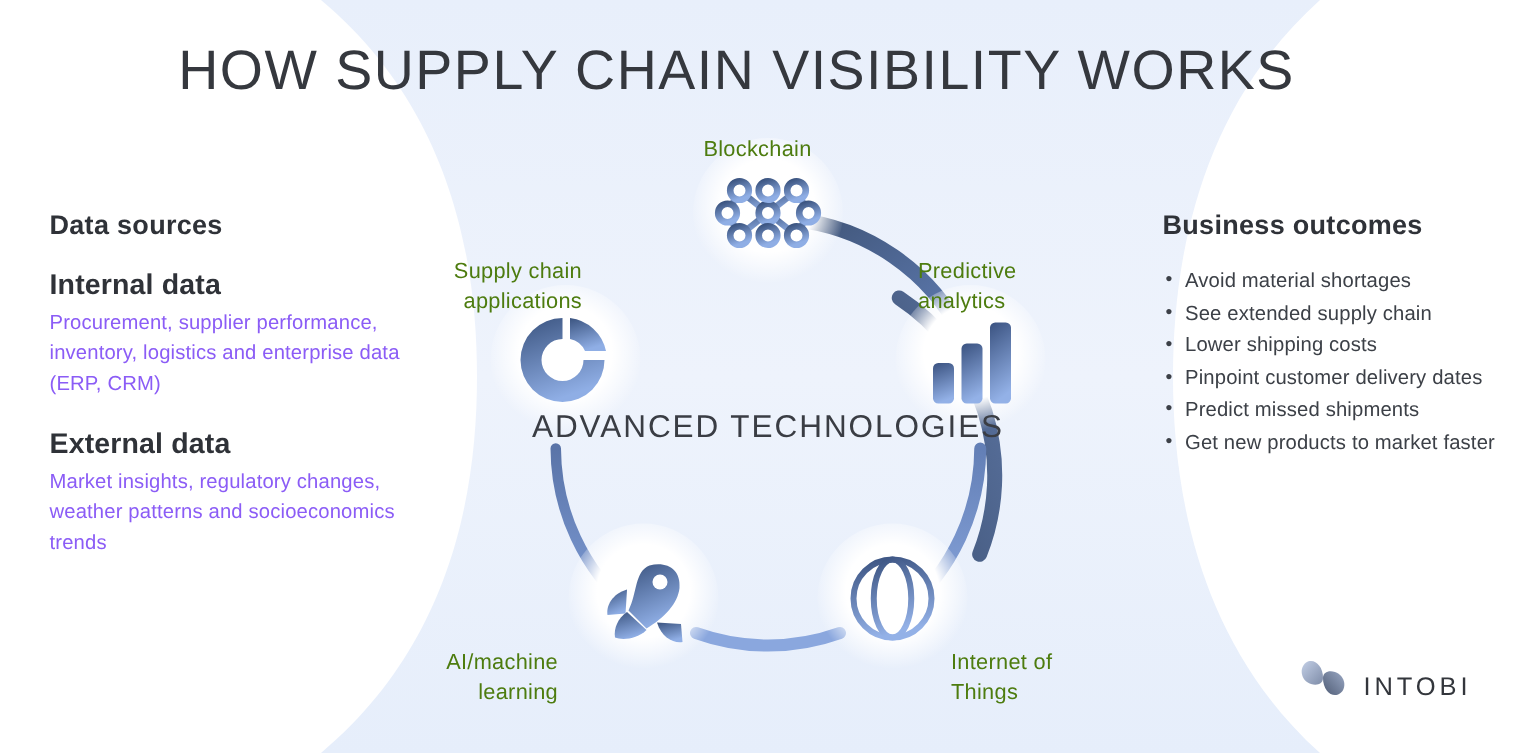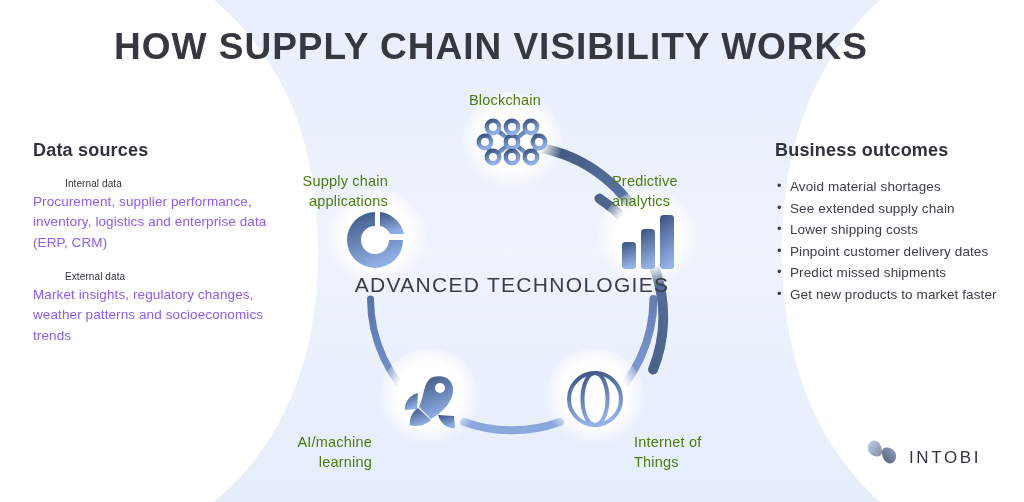--- a/index.html
+++ b/index.html
@@ -13,36 +13,36 @@
   }
   #stage { position:absolute; inset:0; width:1024px; height:502px; }
 
   
   #bg-shape { position:absolute; inset:0; z-index:0; }
 
   
   #page-title {
     position:absolute; top:26px; left:0; width:982px;
     text-align:center; z-index:5;
-    font-size:37px; font-weight:700; letter-spacing:1.0px;
+    font-size:37px; font-weight:400; letter-spacing:1.0px;
     color:#35383e;
   }
 
   
   .panel { position:absolute; z-index:5; }
   #panel-left  { left:33px;  top:140px; width:250px; }
   #panel-right { left:775px; top:140px; width:235px; }
 
   .panel-heading {
     font-size:18px; font-weight:700; color:#2f3238;
     letter-spacing:.2px; margin-bottom:16px;
   }
   .group-title {
-    font-size:10px; font-weight:400; color:#2f3238;
-    letter-spacing:.1px; line-height:1.45;margin-left:32px;
+    font-size:19px; font-weight:700; color:#2f3238;
+    letter-spacing:.1px; line-height:1.45;
   }
   .group-body {
     font-size:13.5px; font-weight:400; color:#8b5cf6;
     letter-spacing:.1px; line-height:1.52;
   }
   .group + .group { margin-top:17px; }
 
   #outcomes-list { list-style:none; }
   #outcomes-list li {
     position:relative; padding-left:15px; margin-bottom:1px;

